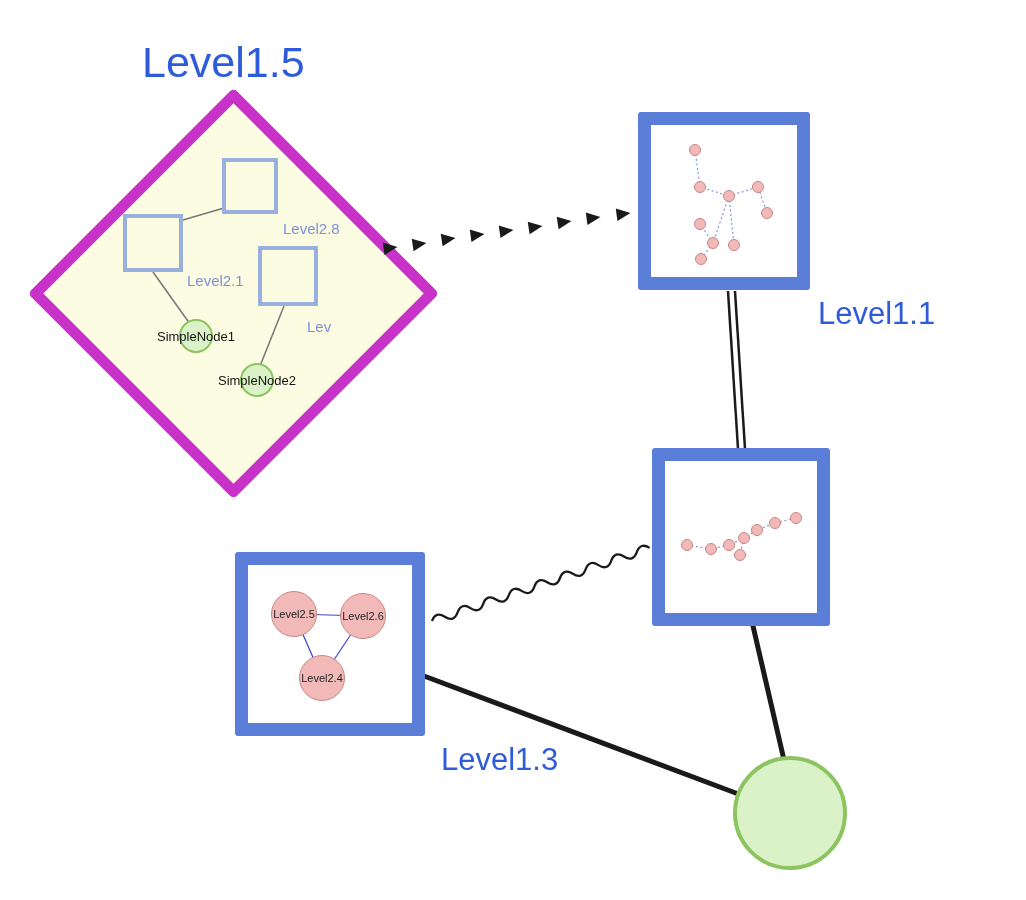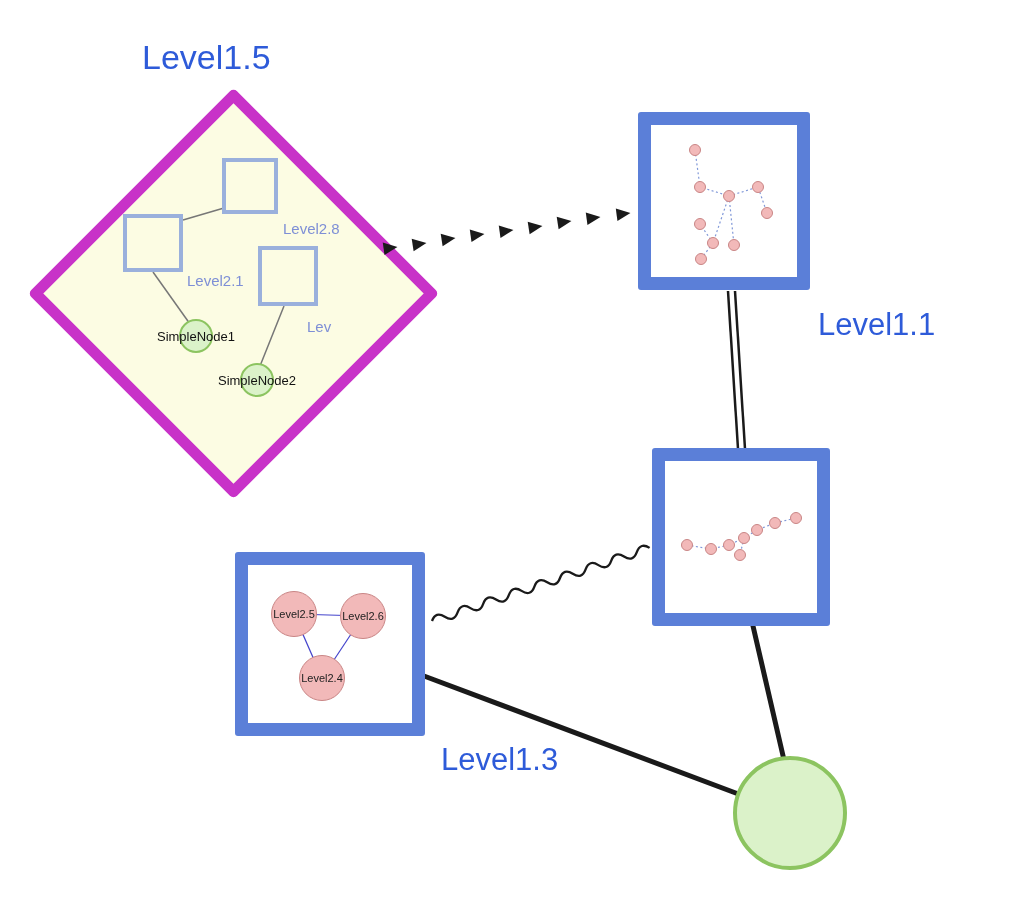--- a/index.html
+++ b/index.html
@@ -64,21 +64,21 @@
 
   
   .big-circle{
     position:absolute;left:733px;top:756px;width:114px;height:114px;border-radius:50%;
     background:var(--green-fill,#dbf2c9);border:4px solid var(--green-border,#8cc460);
     box-sizing:border-box;z-index:2;
   }
 
   .node-label{position:absolute;font-size:31px;color:var(--label-blue,#2e5bd9);white-space:nowrap;z-index:3;}
   .node-label.black{color:#000;}
-  .title-label{position:absolute;font-size:34px;color:var(--label-blue,#2e5bd9);white-space:nowrap;z-index:3;}
+  .title-label{position:absolute;font-size:43px;color:var(--label-blue,#2e5bd9);white-space:nowrap;z-index:3;}
 
   
   .edge-main{stroke:var(--edge-black,#1a1a1a);fill:none;}
   .mini-edge{stroke:var(--inner-edge-blue,#8098d8);stroke-width:1.2;stroke-dasharray:2 2.5;fill:none;}
   .mini-node{fill:var(--pink-fill,#f2b9b9);stroke:var(--pink-border,#c98585);stroke-width:1;}
   .tri-edge{stroke:var(--triangle-edge,#4444cc);stroke-width:1.2;}
   .gray-edge{stroke:#777;stroke-width:1.5;}
 </style>
 </head>
 <body>
@@ -173,16 +173,16 @@
       <span>Level2.6</span>
     </div>
     <div class="tri-circle" style="left:51px;top:90px;justify-content:center;">
       <span>Level2.4</span>
     </div>
   </div>
 
   <div class="big-circle"></div>
 
   <div class="title-label" style="left:142px;top:38px;">Level1.5</div>
-  <div class="node-label" style="left:818px;top:307px;">Level1.1</div>
+  <div class="node-label" style="left:818px;top:296px;">Level1.1</div>
   <div class="node-label" style="left:418px;top:742px;margin-left:23px;">Level1.3</div>
 
 </div>
 
 </body></html>

